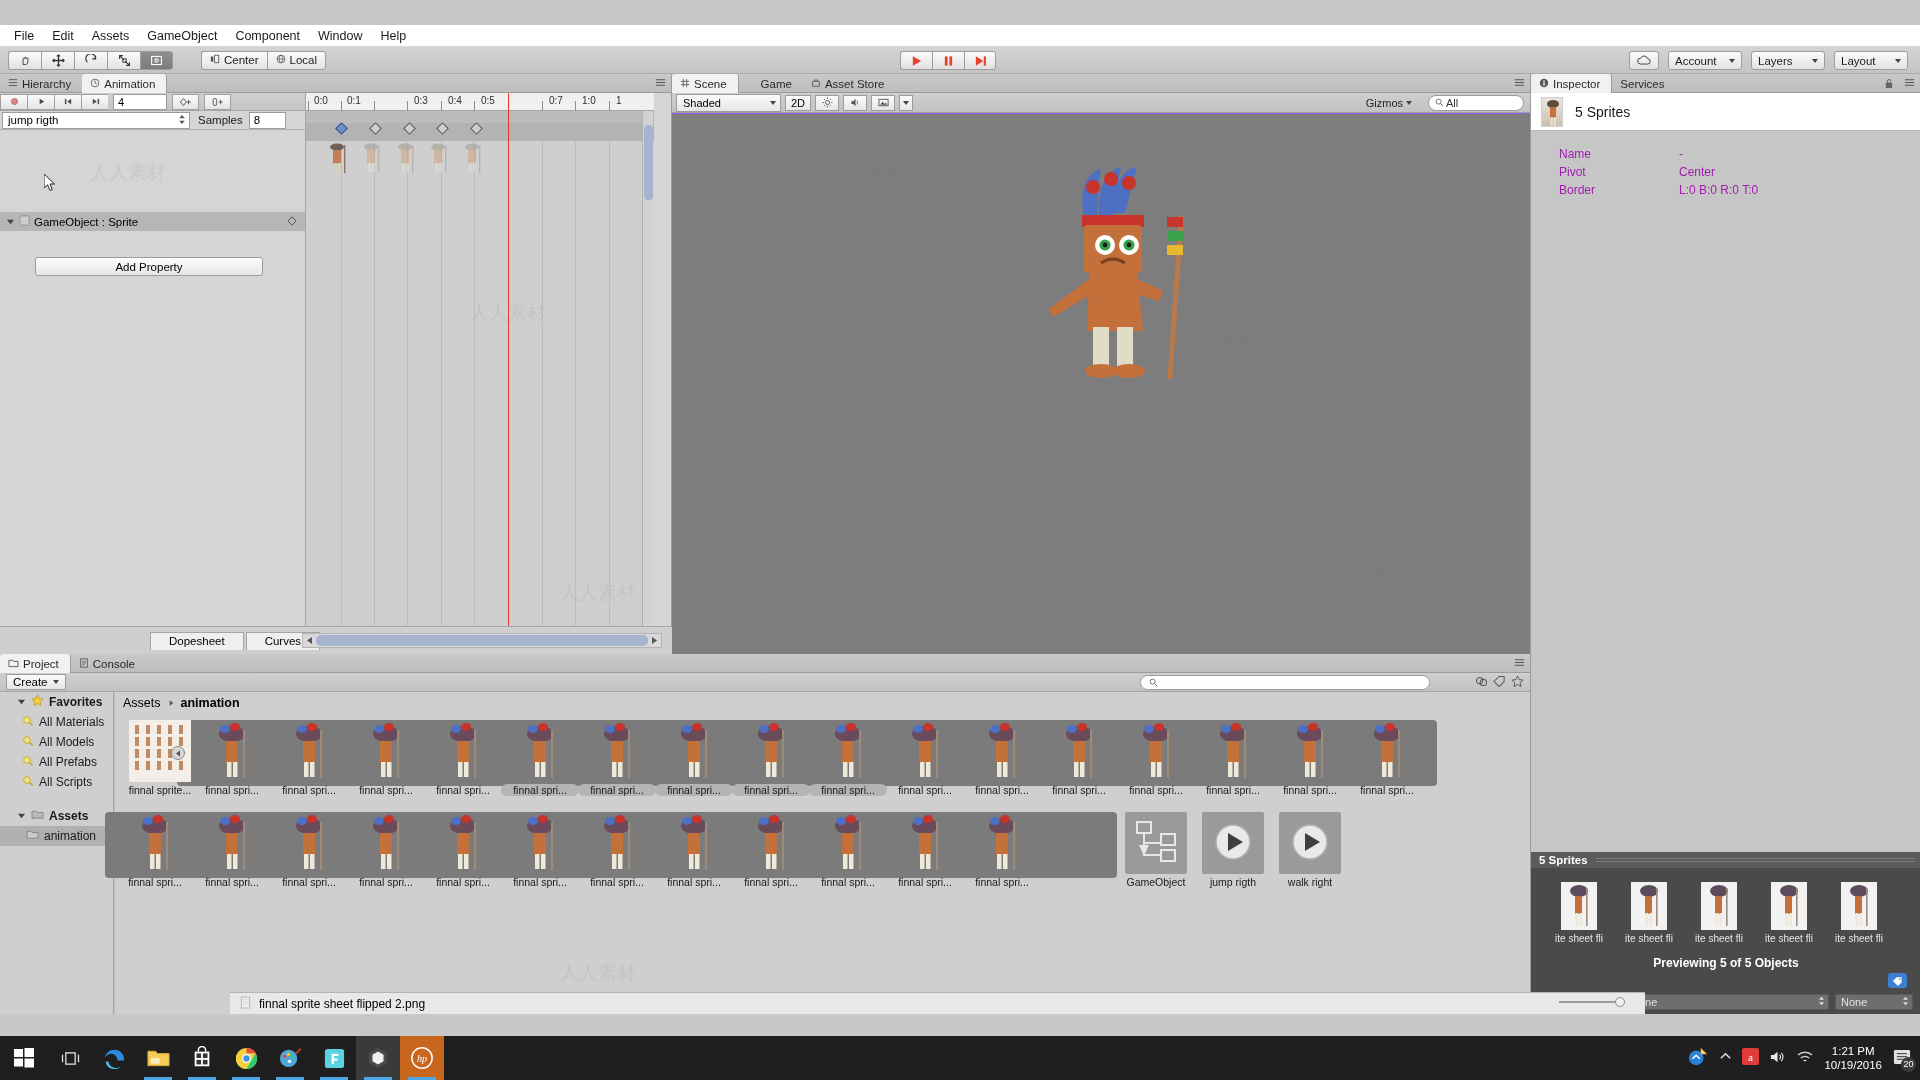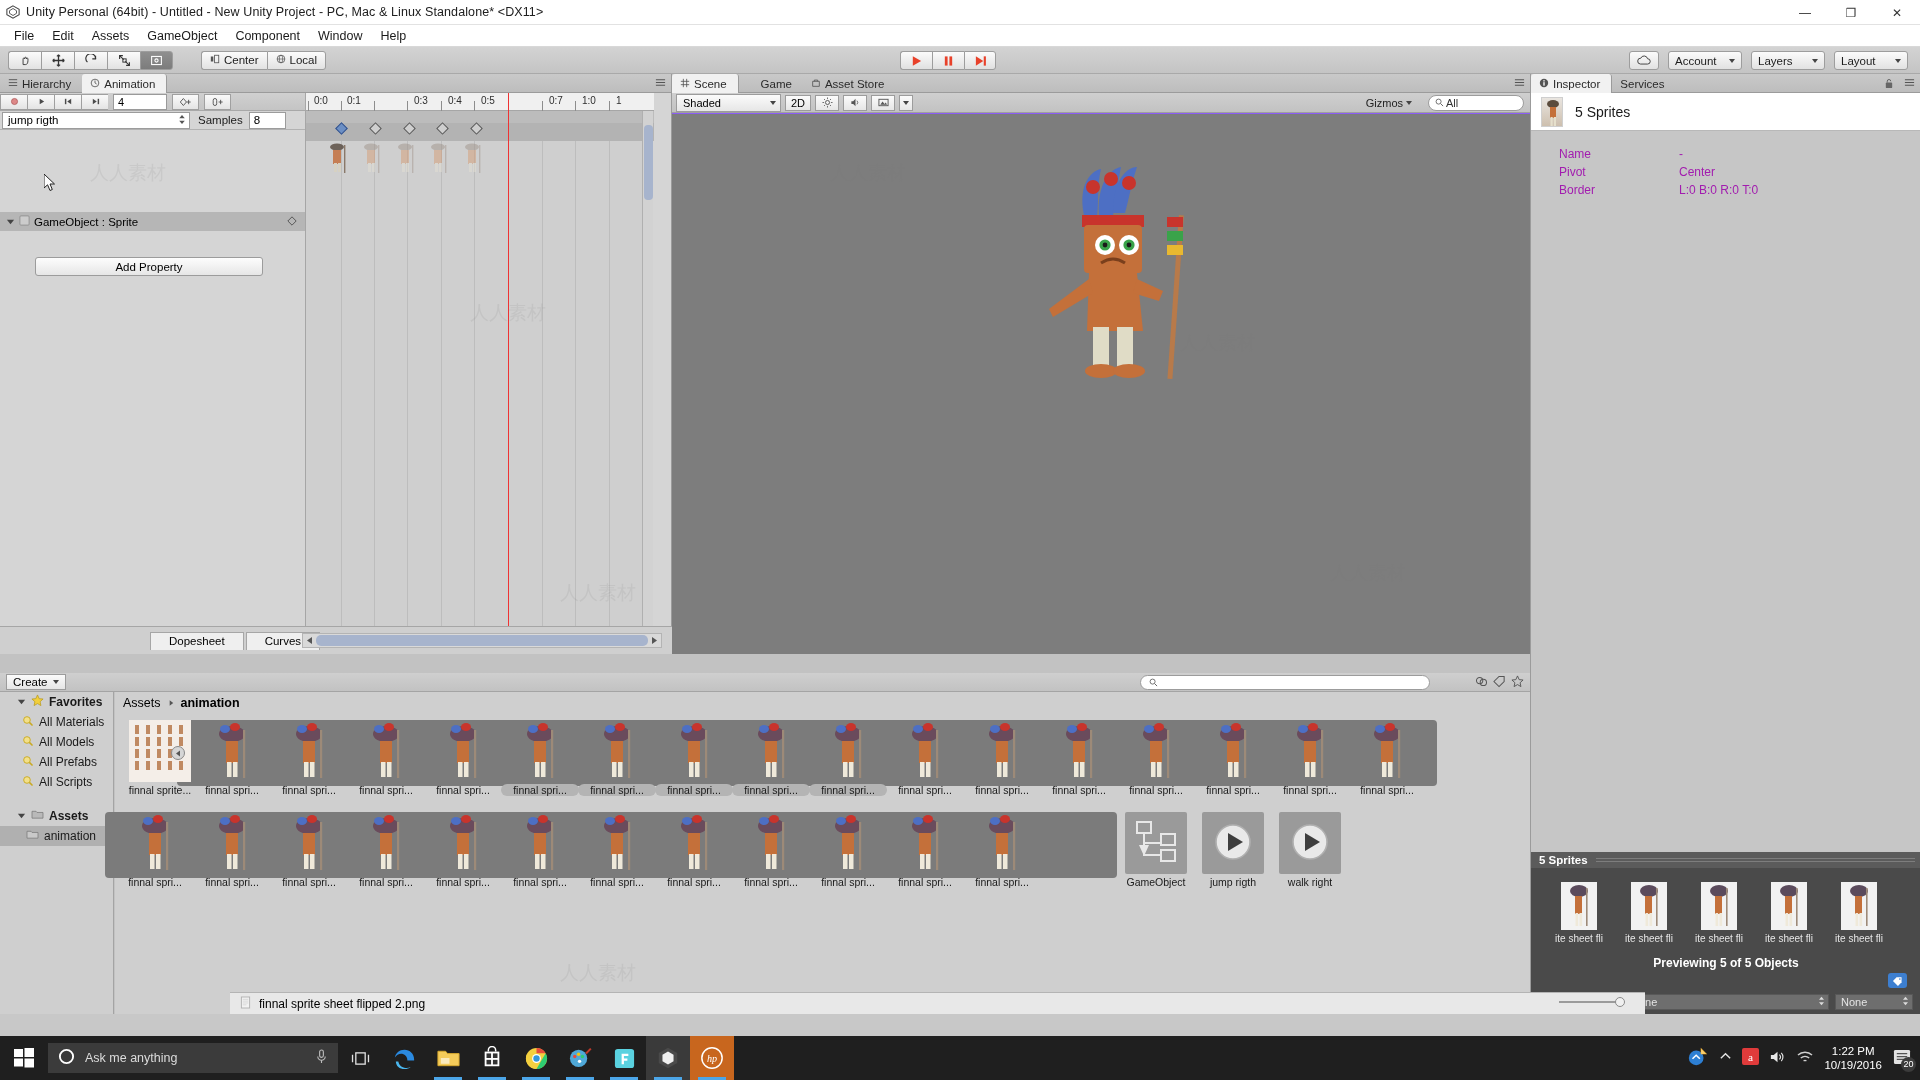--- a/index.html
+++ b/index.html
@@ -205,34 +205,20 @@
   .tbunder { position:absolute; bottom:0; left:8px; width:28px; height:3px; background:#4ca6e8; }
   .tray { position:absolute; right:0; bottom:0; height:44px; display:flex; align-items:center; gap:10px; padding-right:8px; }
   .clock { color:#fff; font-size:11.5px; line-height:14px; text-align:center; }
   .watermark { position:absolute; color:rgba(120,120,120,0.13); font-size:19px; white-space:nowrap; pointer-events:none;}
 </style>
 </head>
 <body>
 
 <div class="app">
 
-  <div class="titlebar">
-    <div class="tb-icon">
-      <svg width="14" height="14" viewBox="0 0 16 16">
-          <polygon points="8,1 15,5 15,11 8,15 1,11 1,5" fill="none" stroke="#444" stroke-width="1.2"></polygon>
-          <polygon points="8,4 12,6.5 12,9.5 8,12 4,9.5 4,6.5" fill="#fff" stroke="#444" stroke-width="1"></polygon>
-        </svg>
-    </div>
-    <div class="tb-text">Unity Personal (64bit) - Untitled - New Unity Project - PC, Mac &amp; Linux Standalone* &lt;DX11&gt;</div>
-    <div class="wbtns">
-      <div class="wbtn">—</div>
-      <div class="wbtn">❐</div>
-      <div class="wbtn close">✕</div>
-    </div>
-  </div>
 
   <div class="menubar">
     <div class="mi">File</div>
     <div class="mi">Edit</div>
     <div class="mi">Assets</div>
     <div class="mi">GameObject</div>
     <div class="mi">Component</div>
     <div class="mi">Window</div>
     <div class="mi">Help</div>
   </div>
@@ -801,20 +787,42 @@
         <span>
           <svg width="7" height="10" viewBox="0 0 8 12">
               <polygon points="4,1 7,4.6 1,4.6" fill="#ddd"></polygon>
               <polygon points="4,11 7,7.4 1,7.4" fill="#ddd"></polygon>
             </svg></span>
       </div>
     </div>
   </div>
 
   <div class="panel" id="projPanel">
+    <div class="tabrow">
+      <div class="tab active">
+        <span>
+          <svg width="11" height="10" viewBox="0 0 12 11">
+              <path d="M1 2.5h4l1 1.2h5V9.5H1z" fill="none" stroke="#555" stroke-width="1"></path>
+            </svg></span>
+        <span>Project</span>
+      </div>
+      <div class="tab">
+        <span>
+          <svg width="10" height="10" viewBox="0 0 12 12">
+              <rect x="2" y="1" width="8" height="10" fill="none" stroke="#555" stroke-width="1"></rect>
+              <path d="M3.6 4h4.8M3.6 6h4.8M3.6 8h3" stroke="#555" stroke-width="0.8"></path>
+            </svg></span>
+        <span>Console</span>
+      </div>
+      <div class="tabmenu">
+        <svg width="13" height="11" viewBox="0 0 14 12">
+            <path d="M2 3h10M2 6h10M2 9h10" stroke="#555" stroke-width="1.1"></path>
+          </svg>
+      </div>
+    </div>
 
     <div class="proj-toolbar">
       <div class="createbtn">
         <span>Create</span>
         <span class="caret"></span>
       </div>
       <div class="proj-search">
         <span>
           <svg width="9" height="9" viewBox="0 0 10 10">
               <circle cx="4" cy="4" r="2.8" fill="none" stroke="#666" stroke-width="1"></circle>
@@ -1409,32 +1417,20 @@
   <div class="watermark" style="left:560px;top:960px">人人素材</div>
 
   <div class="taskbar">
     <div class="startbtn">
       <svg width="20" height="20" viewBox="0 0 20 20">
           <rect x="0" y="1" width="9" height="8" fill="#fff"></rect>
           <rect x="10.5" y="0" width="9.5" height="9" fill="#fff"></rect>
           <rect x="0" y="10.5" width="9" height="8" fill="#fff"></rect>
           <rect x="10.5" y="10.5" width="9.5" height="9" fill="#fff"></rect>
         </svg>
-    </div>
-    <div class="cortana">
-      <span>
-        <svg width="17" height="17" viewBox="0 0 18 18">
-            <circle cx="9" cy="9" r="7" fill="none" stroke="#fff" stroke-width="2"></circle>
-          </svg></span>
-      <span class="cortana-txt">Ask me anything</span>
-      <span style="margin-left:auto">
-        <svg width="13" height="15" viewBox="0 0 14 16">
-            <rect x="5" y="1" width="4" height="8" rx="2" fill="none" stroke="#bdbdbd" stroke-width="1.2"></rect>
-            <path d="M3 8a4 4 0 008 0M7 12v3" stroke="#bdbdbd" stroke-width="1.2" fill="none"></path>
-          </svg></span>
     </div>
     <div class="tbicon">
       <svg width="19" height="15" viewBox="0 0 20 16">
           <rect x="5" y="2" width="10" height="12" fill="none" stroke="#e0e0e0" stroke-width="1.4"></rect>
           <path d="M1.5 4v8M18.5 4v8" stroke="#e0e0e0" stroke-width="1.4"></path>
         </svg>
     </div>
     <div class="tbicon">
       <svg width="25" height="25" viewBox="0 0 26 26">
           <path d="M23 14c0-6-4.6-10-10-10C7.6 4 3.6 7.6 3 12c2-3.4 5.6-4.6 8.4-3.6 3 1 4.6 3.6 4.6 6.6H23z" fill="#2b8ae0"></path>
@@ -1523,21 +1519,21 @@
       <span>
         <svg width="17" height="16" viewBox="0 0 18 16">
             <polygon points="2,6 5,6 9,2.5 9,13.5 5,10 2,10" fill="#e8e8e8"></polygon>
             <path d="M11 5.5a3.6 3.6 0 010 5M13 3.6a6.4 6.4 0 010 8.8" fill="none" stroke="#e8e8e8" stroke-width="1.2"></path>
           </svg></span>
       <span>
         <svg width="18" height="15" viewBox="0 0 19 16">
             <path d="M2 6.5a11 11 0 0115 0M5 9.6a7 7 0 019 0M8 12.6a3 3 0 013 0" fill="none" stroke="#cfcfcf" stroke-width="1.5"></path>
           </svg></span>
       <div class="clock">
-        <div>1:22 PM</div>
+        <div>1:21 PM</div>
         <div>10/19/2016</div>
       </div>
       <span style="position:relative">
         <svg width="20" height="18" viewBox="0 0 21 19">
             <rect x="2" y="2" width="17" height="15" rx="1.5" fill="#e2e2e2"></rect>
             <path d="M5 6h11M5 9h11M5 12h8" stroke="#555" stroke-width="1.3"></path>
           </svg>
         <span style="position:absolute;right:-4px;bottom:-3px;width:15px;height:15px;border-radius:50%;background:#3b3b3b;color:#fff;font-size:9px;display:flex;align-items:center;justify-content:center">20</span>
       </span>
     </div>

